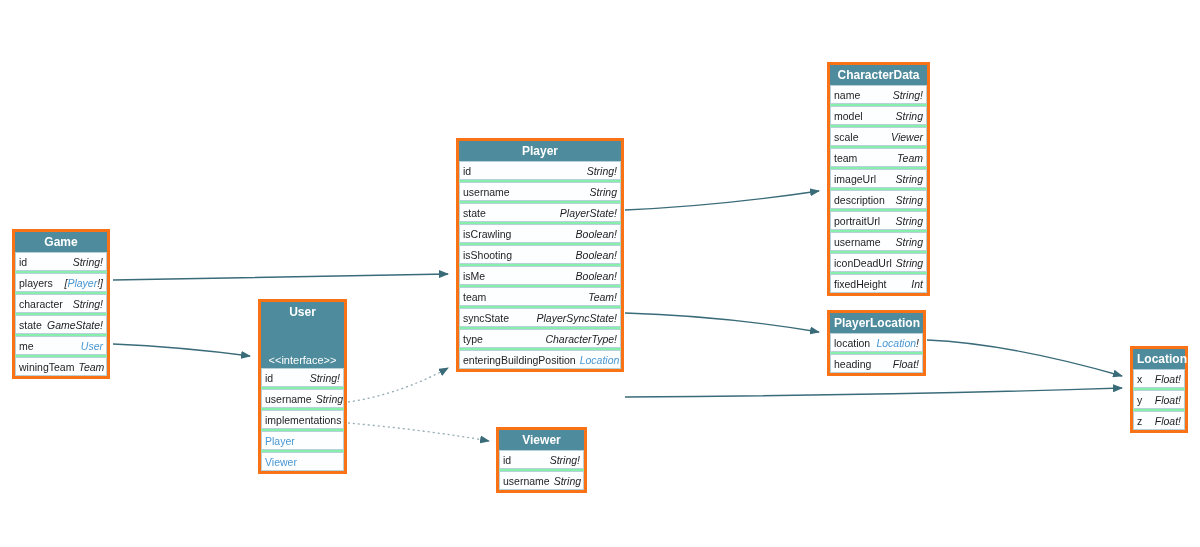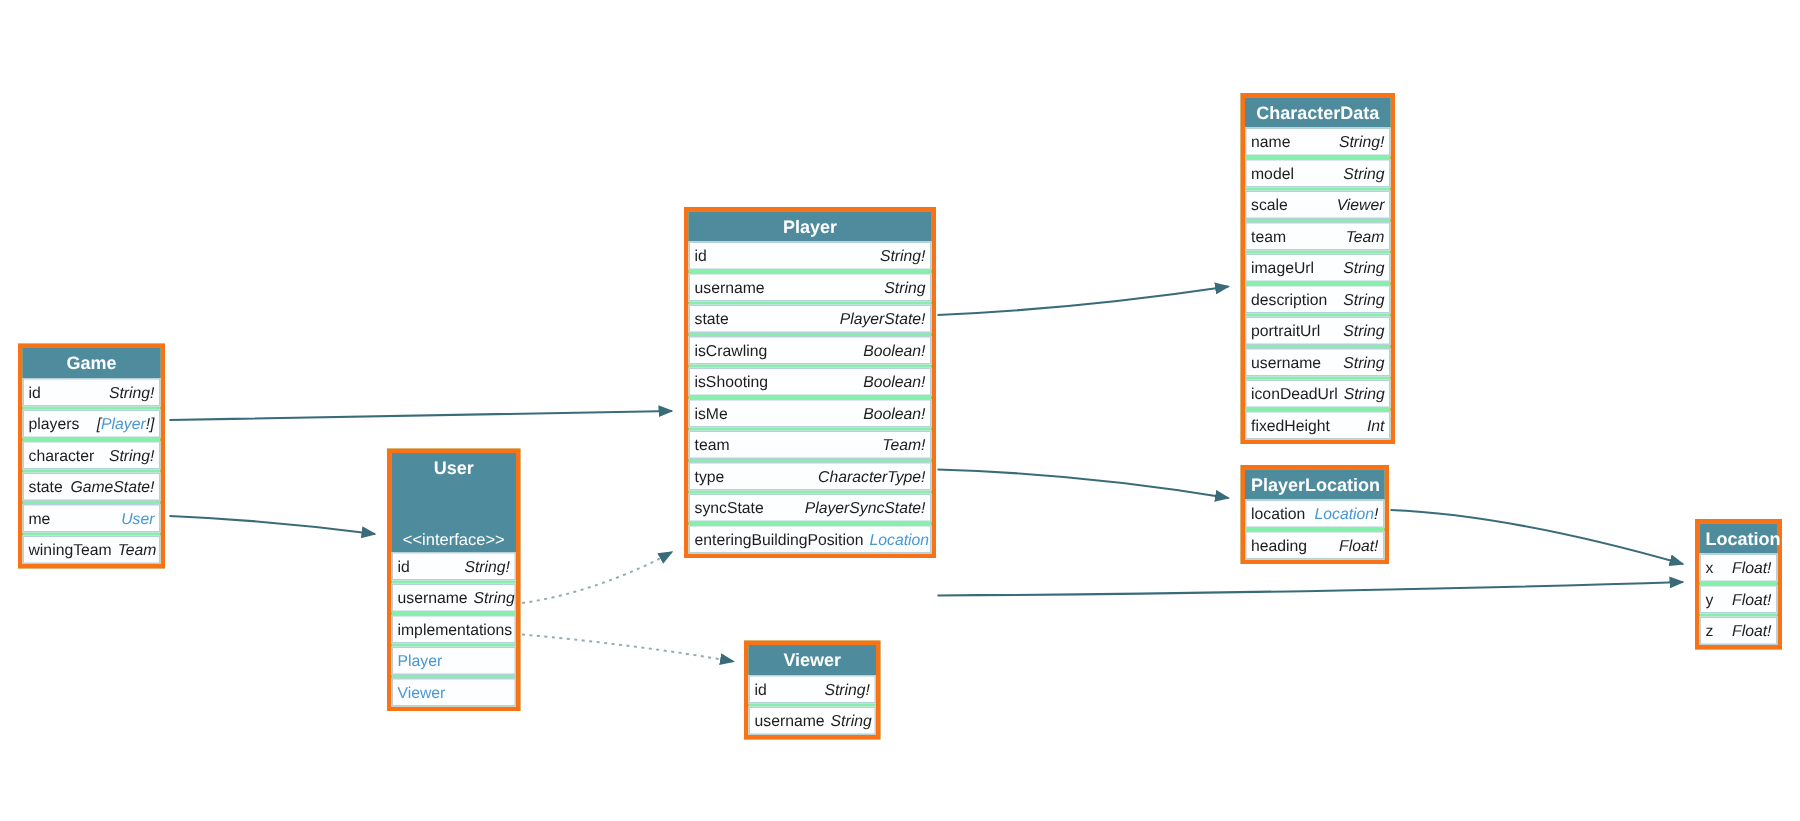--- a/index.html
+++ b/index.html
@@ -171,28 +171,28 @@
     </div>
     <div class="frow">
       <span class="fname">isMe</span>
       <span class="ftype">Boolean!</span>
     </div>
     <div class="frow">
       <span class="fname">team</span>
       <span class="ftype">Team!</span>
     </div>
     <div class="frow">
+      <span class="fname">syncState</span>
+      <span class="ftype">PlayerSyncState!</span>
+    </div>
+    <div class="frow">
       <span class="fname">type</span>
       <span class="ftype">CharacterType!</span>
     </div>
     <div class="frow">
-      <span class="fname">syncState</span>
-      <span class="ftype">PlayerSyncState!</span>
-    </div>
-    <div class="frow">
       <span class="fname">enteringBuildingPosition</span>
       <span class="ftype tlink">Location</span>
     </div>
   </div>
 </div>
 
 <div class="node" style="left:496px; top:427px; width:91px;">
   <div class="node-header">
     <div>Viewer</div>
 

